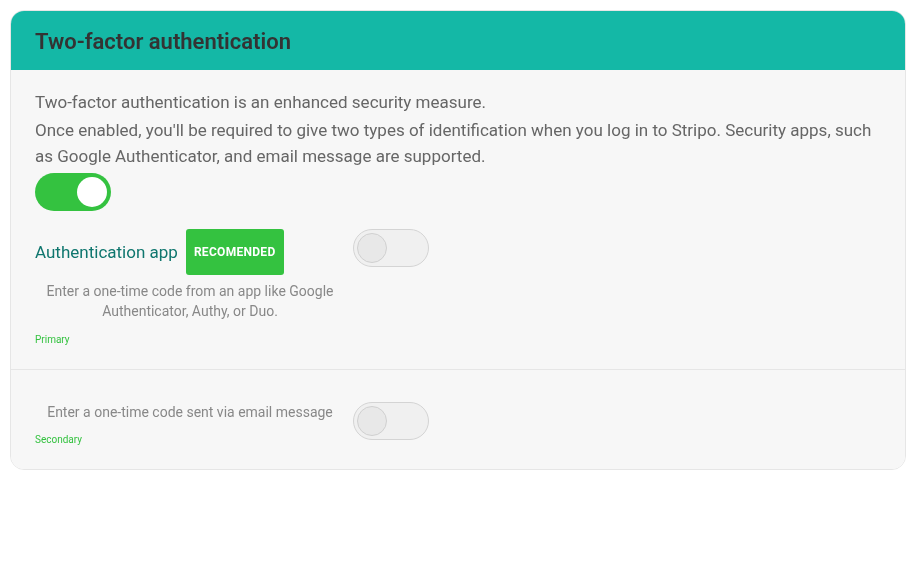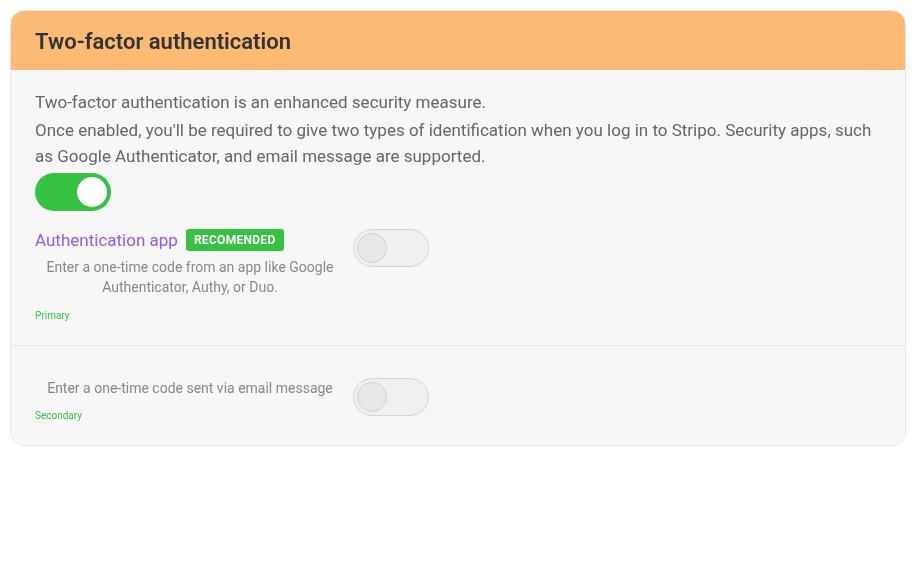--- a/index.html
+++ b/index.html
@@ -15,21 +15,21 @@
     }
     .card {
       width: 896px;
       border: 1px solid #e6e6e6;
       border-radius: 14px;
       overflow: hidden;
       background: #fff;
     }
     .card-header {
       padding: 18px 24px 16px 24px;
-      background: #fdba74;
+      background: #14b8a6;
     }
     .card-title {
       font-size: 22px;
       font-weight: 600;
       color: #333;
     }
     .card-body {
       background: #f7f7f7;
       padding: 22px 24px 24px 24px;
     }
@@ -90,28 +90,28 @@
       flex-shrink: 0;
     }
     .method-title-line {
       display: flex;
       align-items: center;
       gap: 8px;
       margin-bottom: 6px;
     }
     .method-title {
       font-size: 17px;
-      color: #8b5cf6;
+      color: #0f766e;
     }
     .badge {
       background: #34c240;
       color: #fff;
       font-size: 12px;
       font-weight: 700;
-      padding: 4px 8px;
+      padding: 16px 8px;
       border-radius: 3px;
       letter-spacing: 0.3px;
     }
     .method-desc {
       font-size: 14px;
       color: #888;
       line-height: 1.45;
       margin-bottom: 12px;
       text-align: center;
     }

